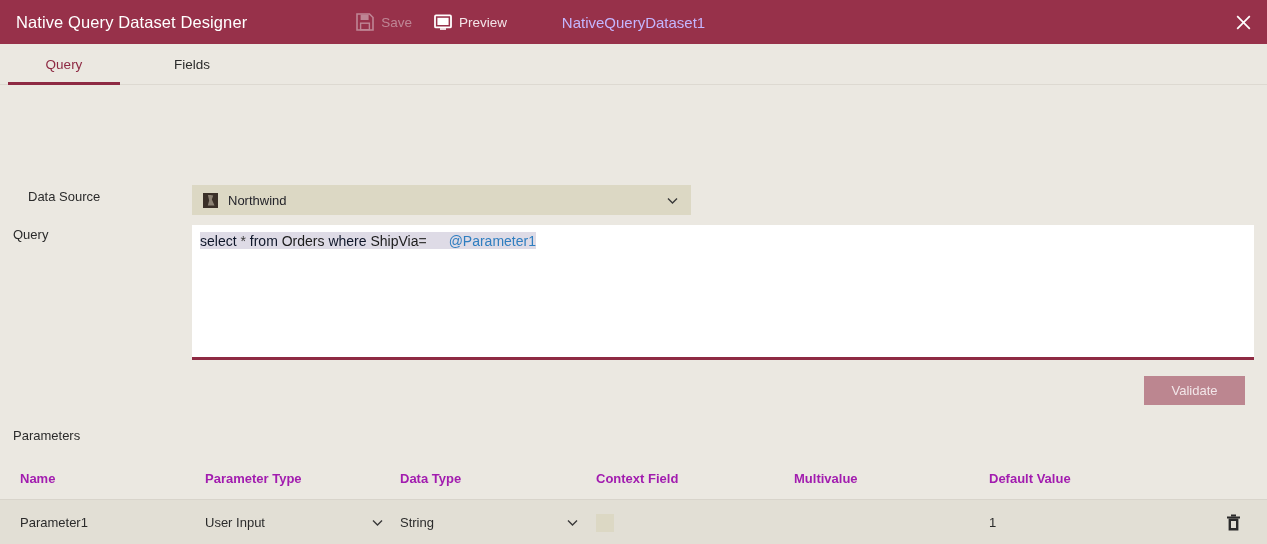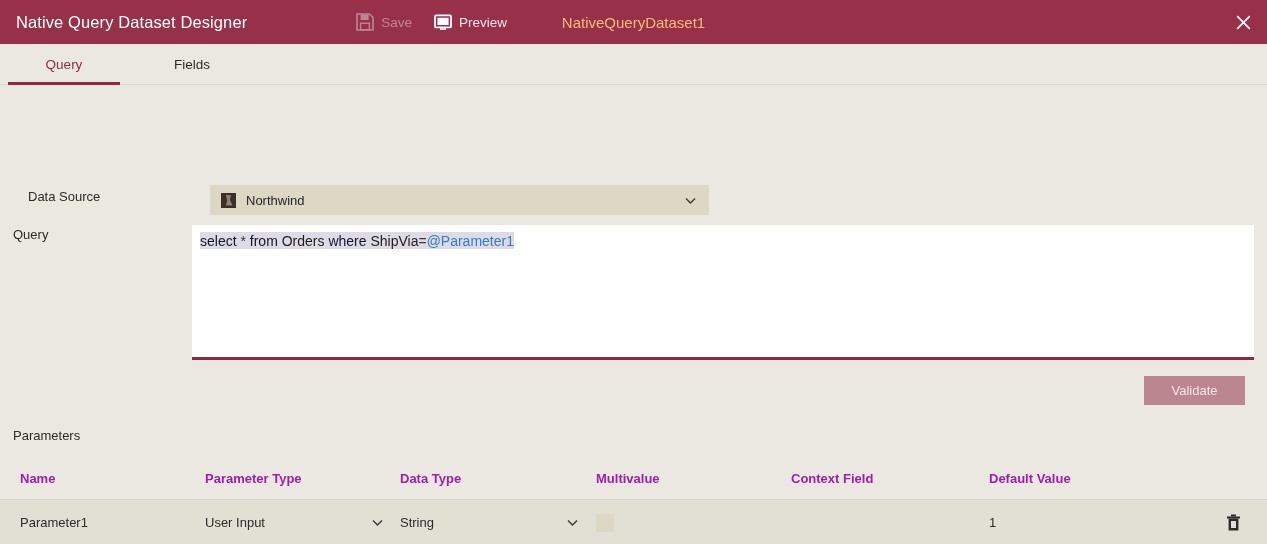--- a/index.html
+++ b/index.html
@@ -30,21 +30,21 @@
   .tb-btn.disabled { opacity: .62; margin-left: 38px; }
   .tb-btn span.lbl { font-size: 13.5px; color: #f3e4e8; }
   .tb-btn.disabled span.lbl { color: #d7b9c2; }
   .tb-icon { width: 18px; height: 18px; display: block; }
 
   .doc-name {
     position: absolute;
     left: 0; right: 0;
     text-align: center;
     font-size: 15px;
-    color: #fdba74;
+    color: #c4b5fd;
     pointer-events: none;
   }
   .close-btn {
     position: absolute;
     right: 0; top: 0;
     width: 48px; height: 44px;
     display: flex; align-items: center; justify-content: center;
     cursor: default;
   }
   .close-btn svg { width: 15px; height: 15px; }
@@ -88,21 +88,20 @@
   #lbl-params     { left: 13px; top: 343px; }
 
   
   .ds-combo {
     position: absolute;
     left: 192px; top: 100px;
     width: 499px; height: 30px;
     background: #dcd8c4;
     display: flex; align-items: center;
     cursor: default;
-    margin-left: 18px;
   }
   .ds-icon {
     width: 15px; height: 15px;
     margin-left: 11px;
     background: #3a3028;
     position: relative;
     flex: none;
   }
   .ds-icon::before {
     content: "";
@@ -130,21 +129,21 @@
   .sql-line {
     font-size: 14px;
     line-height: 19px;
     white-space: pre;
     display: inline;
   }
   .sql-sel { background: #dedbe6; }
   .kw   { color: #0f172a; }
   .op   { color: #3b3b3b; }
   .ident{ color: #1c1c1c; }
-  .param{ color: #2f7ec0; }
+  .param{ color: #2f7ec0; margin-left: 22px; }
 
   
   .validate-btn {
     position: absolute;
     left: 1144px; top: 291px;
     width: 101px; height: 29px;
     background: #bc8690;
     color: #f2e6e9;
     font-size: 13px;
     display: flex; align-items: center; justify-content: center;
@@ -255,22 +254,22 @@
     <span>Validate</span>
   </div>
 
   <div class="lbl-side" id="lbl-params">Parameters</div>
 
   <div class="grid">
     <div class="grid-head">
       <div class="cell c-name">Name</div>
       <div class="cell c-ptype">Parameter Type</div>
       <div class="cell c-dtype">Data Type</div>
+      <div class="cell c-context">Context Field</div>
       <div class="cell c-multi">Multivalue</div>
-      <div class="cell c-context">Context Field</div>
       <div class="cell c-default">Default Value</div>
       <div class="cell c-del"></div>
     </div>
 
     <div class="grid-row">
       <div class="cell c-name">Parameter1</div>
 
       <div class="cell c-ptype">
         <div class="inline-combo">
           <span class="v">User Input</span>

